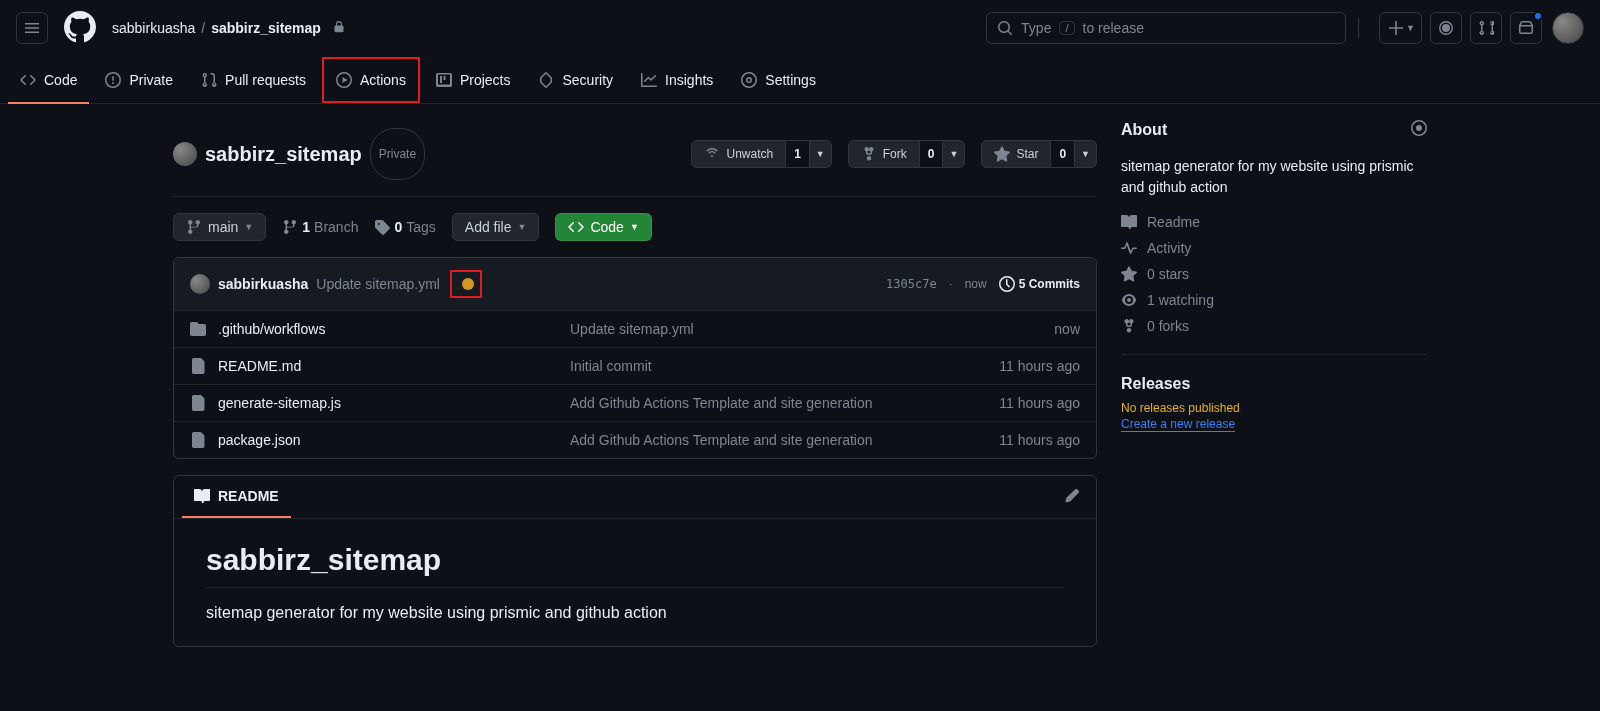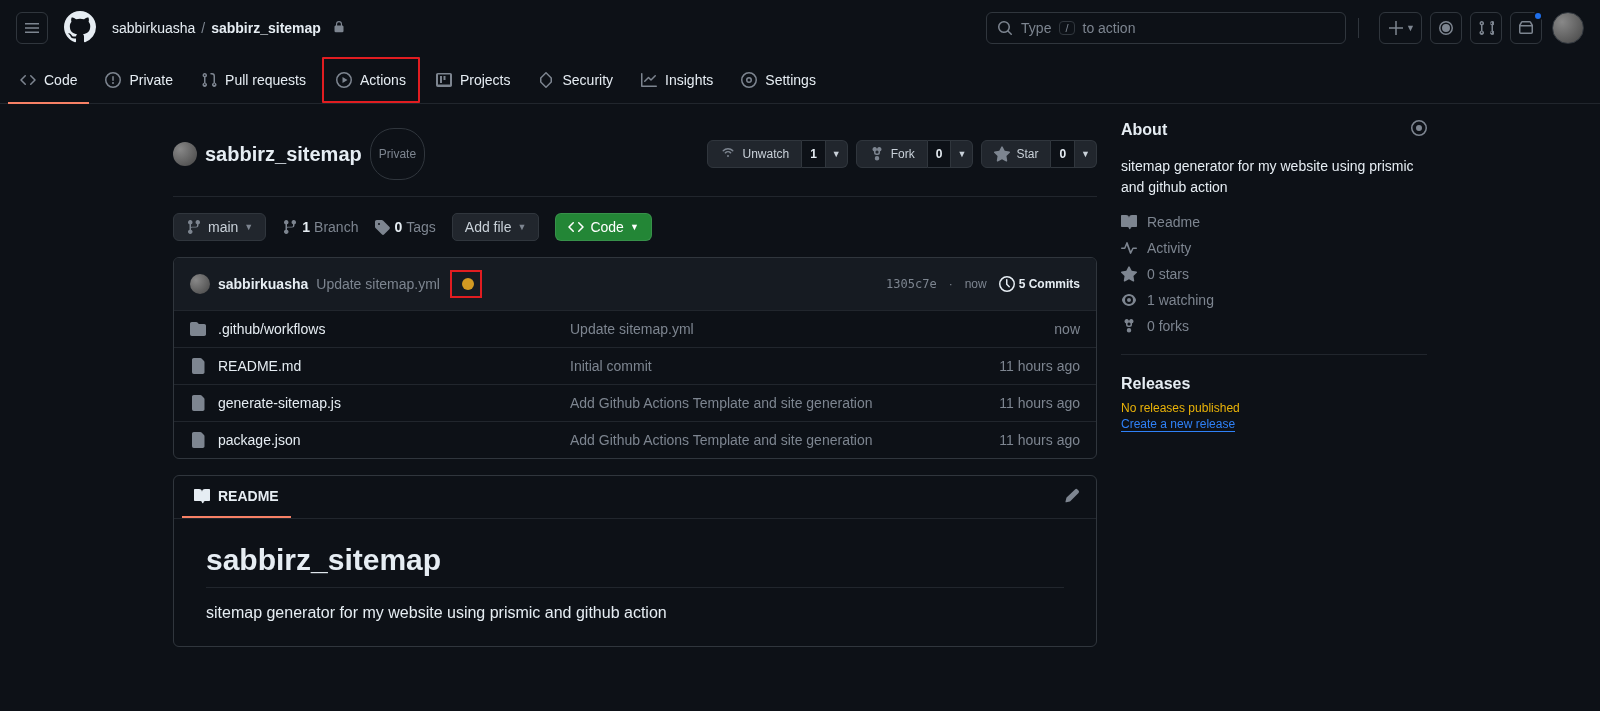--- a/index.html
+++ b/index.html
@@ -27,21 +27,21 @@
 .nav-item svg { color: #7d8590; }
 .nav-item.active::after { content: ""; position: absolute; left: 0; right: 0; bottom: -1px; height: 2px; background: #f78166; }
 .nav-item.hl { border: 2px solid #e11d21; border-radius: 1px; }
 .container { width: 1254px; margin: 0 auto; display: flex; gap: 24px; padding: 16px 0 0 0; }
 .main { flex: 1; }
 .side { width: 306px; flex-shrink: 0; }
 .repo-head { display: flex; align-items: center; padding: 8px 0 16px 0; border-bottom: 1px solid #21262d; }
 .repo-head .avatar-s { width: 24px; height: 24px; border-radius: 50%; background: radial-gradient(circle at 30% 30%, #888, #444); margin-right: 8px; }
 .repo-head h1 { font-size: 20px; font-weight: 600; color: #e6edf3; }
 .badge { border: 1px solid #30363d; border-radius: 2em; padding: 18px 8px; font-size: 12px; color: #7d8590; margin-left: 8px; font-weight: 500; }
-.repo-actions { margin-left: auto; display: flex; gap: 8px; }
+.repo-actions { margin-left: auto; display: flex; gap: 16px; }
 .btn-grp { display: flex; }
 .btn { background: #21262d; border: 1px solid #30363d; color: #c9d1d9; font-size: 12px; padding: 4px 12px; display: flex; align-items: center; gap: 6px; cursor: pointer; height: 28px; }
 .btn svg { color: #7d8590; }
 .btn-l { border-radius: 6px 0 0 6px; }
 .btn-r { border-radius: 0 6px 6px 0; border-left: none; }
 .cnt { background: #0d1117; border: 1px solid #30363d; border-left: none; padding: 0 8px; display: flex; align-items: center; height: 28px; font-size: 12px; border-radius: 0; font-weight: 600; }
 .code-bar { display: flex; align-items: center; gap: 16px; margin-top: 16px; }
 .branch-btn { background: #21262d; border: 1px solid #30363d; border-radius: 6px; padding: 5px 12px; display: flex; align-items: center; gap: 6px; color: #c9d1d9; cursor: pointer; font-weight: 500; }
 .branch-btn svg { color: #7d8590; }
 .stat { display: flex; align-items: center; gap: 4px; color: #7d8590; font-size: 14px; }
@@ -103,21 +103,21 @@
           <path d="M4 4a4 4 0 018 0v2h.25c.966 0 1.75.784 1.75 1.75v5.5A1.75 1.75 0 0112.25 15h-8.5A1.75 1.75 0 012 13.25v-5.5C2 6.784 2.784 6 3.75 6H4zm6.5 2V4a2.5 2.5 0 00-5 0v2z"></path>
         </svg></span>
   </div>
   <div class="spacer"></div>
   <div class="search">
     <svg width="16" height="16" viewBox="0 0 16 16">
         <path d="M10.68 11.74a6 6 0 01-7.922-8.982 6 6 0 018.982 7.922l3.04 3.04a.749.749 0 01-.326 1.275.75.75 0 01-.734-.215zM11.5 7a4.5 4.5 0 10-9 0 4.5 4.5 0 009 0z"></path>
       </svg>
     <span>Type</span>
     <span class="kbd">/</span>
-    <span>to action</span>
+    <span>to release</span>
   </div>
   <div class="vdiv"></div>
   <div class="tool-btn plus">
       <svg width="16" height="16" viewBox="0 0 16 16">
         <path d="M7.25 1v6.25H1v1.5h6.25V15h1.5V8.75H15v-1.5H8.75V1z"></path>
       </svg>
       <span class="dd">▼</span>
     </div>
   <div class="tool-btn">
       <svg width="16" height="16" viewBox="0 0 16 16">

